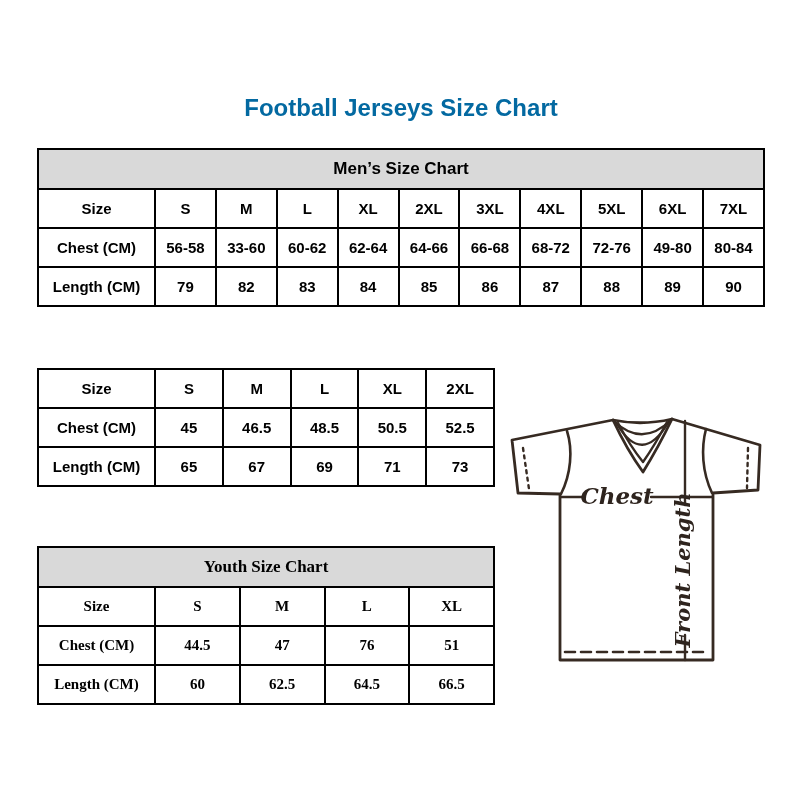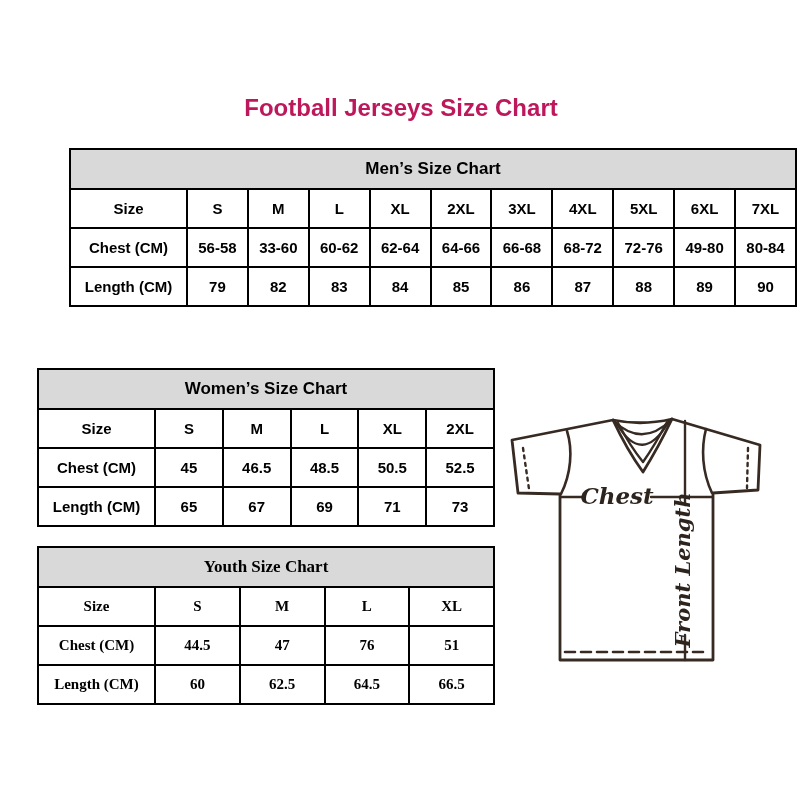--- a/index.html
+++ b/index.html
@@ -2,24 +2,24 @@
 <html><head>
 <meta charset="utf-8">
 <style>
   html,body{margin:0;padding:0;background:#ffffff;}
   .canvas{
     position:relative;width:800px;height:800px;background:#ffffff;
     font-family:"Liberation Sans",sans-serif;color:#000;overflow:hidden;
   }
   .page-title{
     position:absolute;left:37px;top:94px;width:728px;margin:0;
-    text-align:center;font-size:24px;font-weight:bold;color:#be185d;
+    text-align:center;font-size:24px;font-weight:bold;color:#0369a1;
   }
   .table-wrap{position:absolute;}
-  .table-wrap.mens{left:37px;top:148px;width:728px;margin-left:32px;}
+  .table-wrap.mens{left:37px;top:148px;width:728px;}
   .table-wrap.womens{left:37px;top:368px;width:458px;}
   .table-wrap.youth{left:37px;top:546px;width:458px;font-family:Liberation Serif, serif;}
   .table-header{
     box-sizing:border-box;border:2px solid #000;border-bottom:none;
     background:#d9d9d9;height:40px;
     display:flex;align-items:center;justify-content:center;
     font-weight:bold;font-size:17px;
   }
   table.size-grid{width:100%;border-collapse:collapse;table-layout:fixed;}
   table.size-grid td{
@@ -82,21 +82,20 @@
             <td>87</td>
             <td>88</td>
             <td>89</td>
             <td>90</td>
           </tr>
         </tbody>
     </table>
   </section>
 
   <section class="table-wrap womens">
-    <div class="table-header">Women’s Size Chart</div>
     <table class="size-grid">
       <tbody>
           <tr>
             <td>Size</td>
             <td>S</td>
             <td>M</td>
             <td>L</td>
             <td>XL</td>
             <td>2XL</td>
           </tr>

